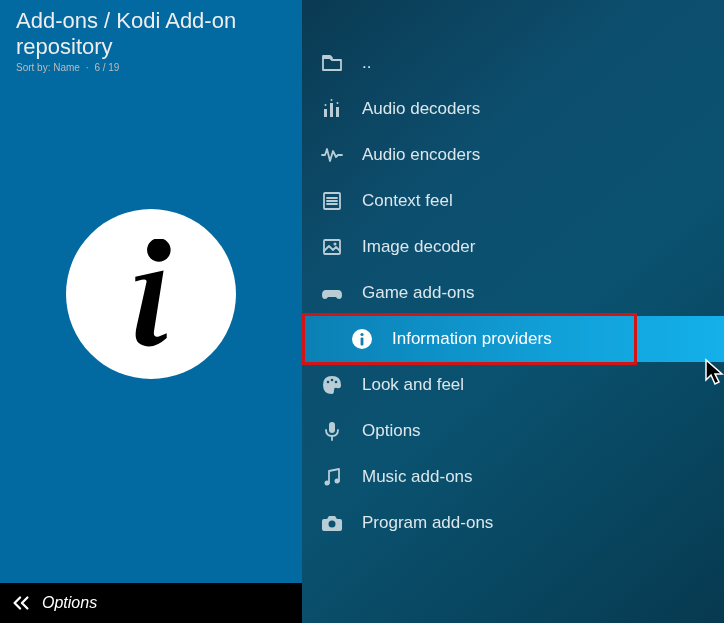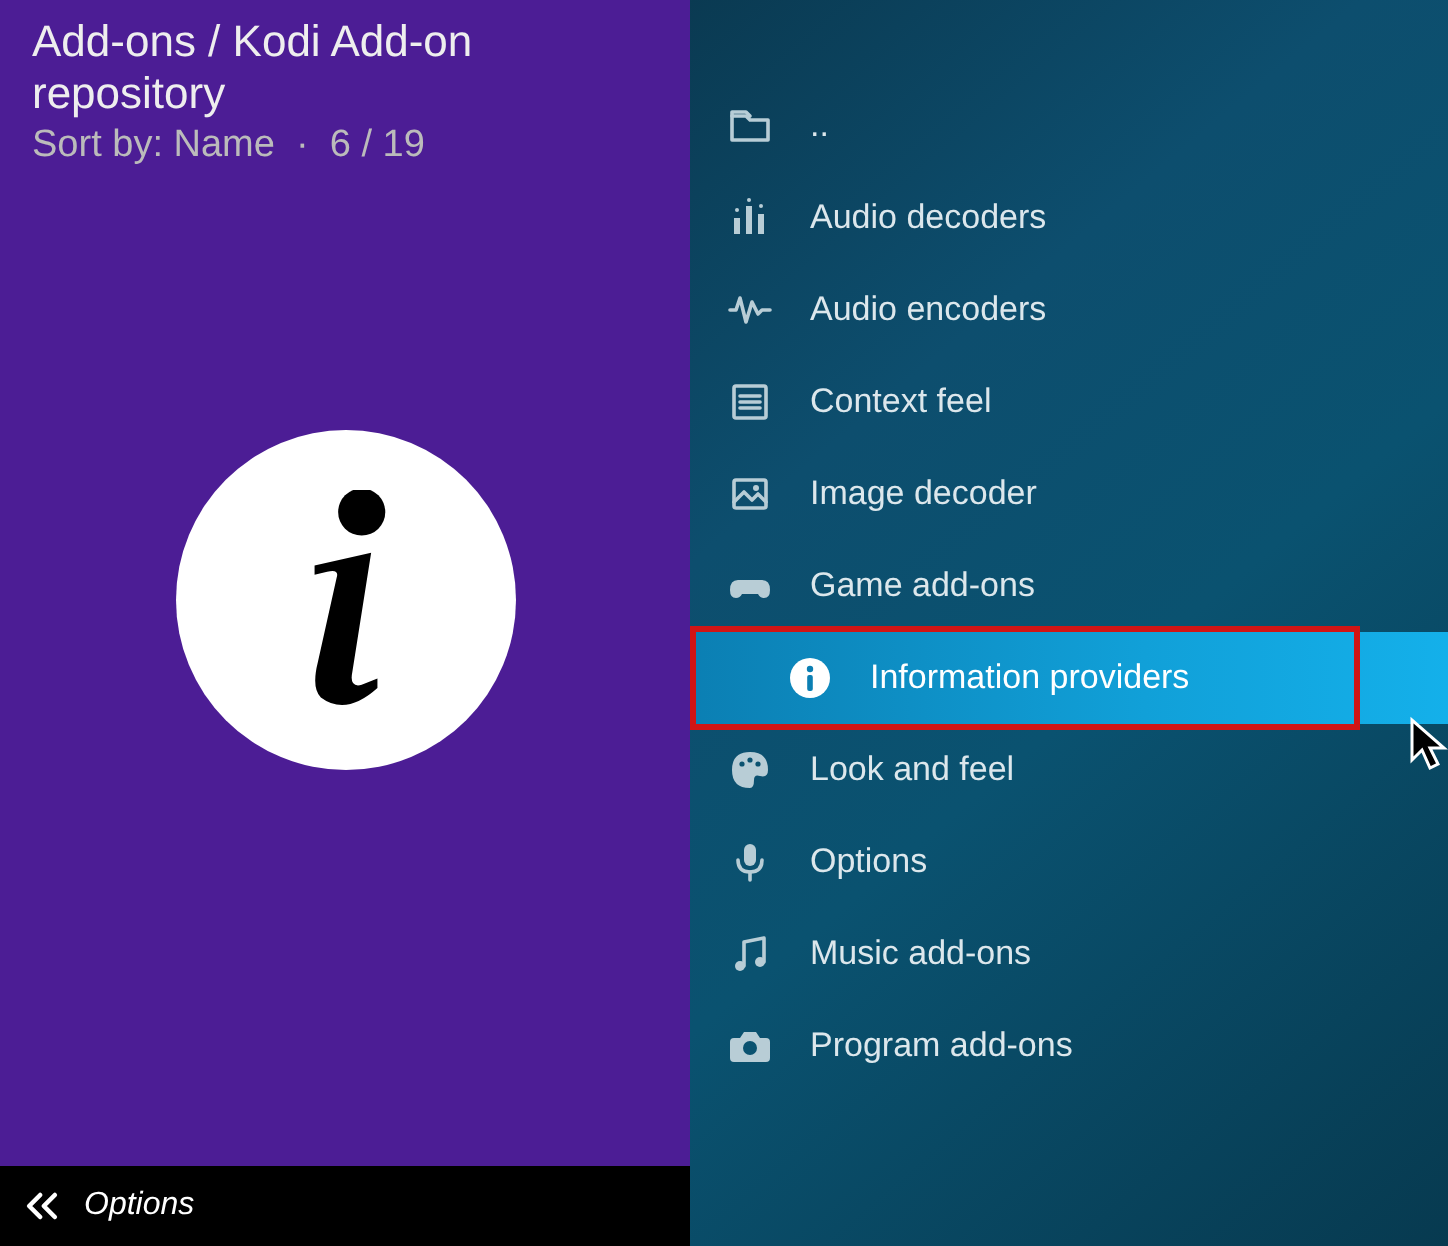--- a/index.html
+++ b/index.html
@@ -6,29 +6,29 @@
     body {
       width: 724px;
       height: 623px;
       font-family: Arial, sans-serif;
       background: #000;
       overflow: hidden;
       position: relative;
     }
     .container { display: flex; height: 100%; width: 100%; }
     .left-pane {
-      width: 345px;
-      background: #4c1d95;
+      width: 302px;
+      background: #0369a1;
       display: flex;
       flex-direction: column;
       position: relative;
     }
     .header { padding: 8px 16px 12px 16px; color: #fff; }
     .breadcrumb { font-size: 22px; font-weight: 300; color: #eee; }
-    .sort-line { font-size: 19px; color: #bbb; margin-top: 2px; }
+    .sort-line { font-size: 10px; color: #bbb; margin-top: 2px; }
     .info-circle-wrap {
       display: flex;
       justify-content: center;
       align-items: center;
       flex: 1;
       margin-top: -120px;
     }
     .info-circle {
       width: 170px; height: 170px;
       background: #fff;

